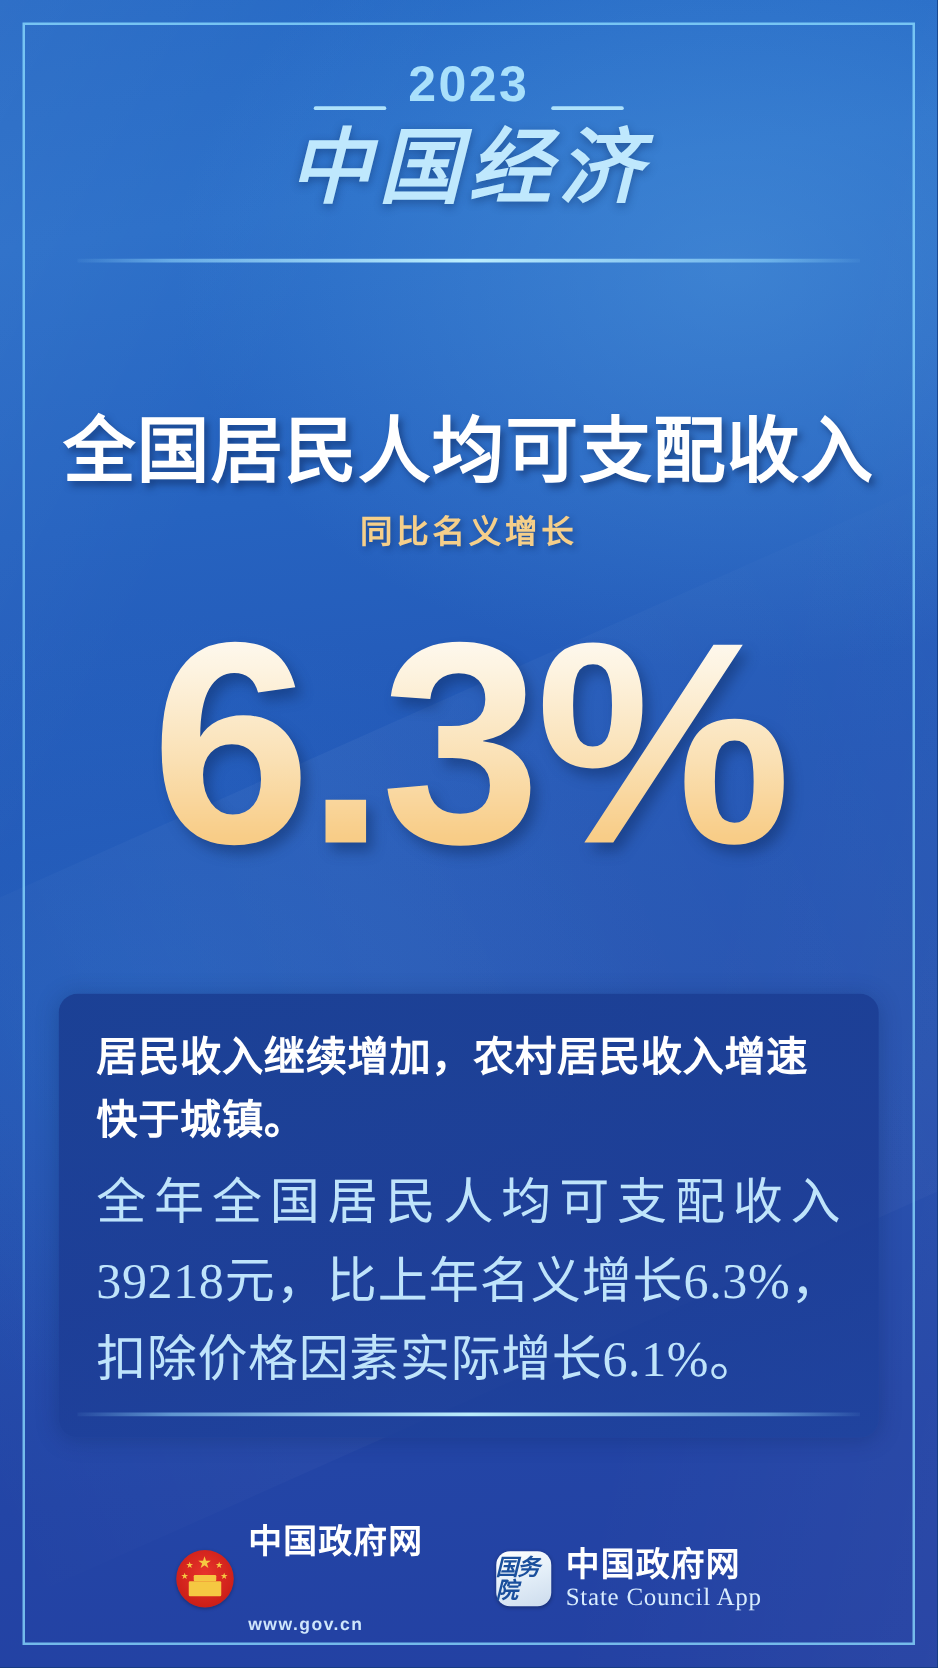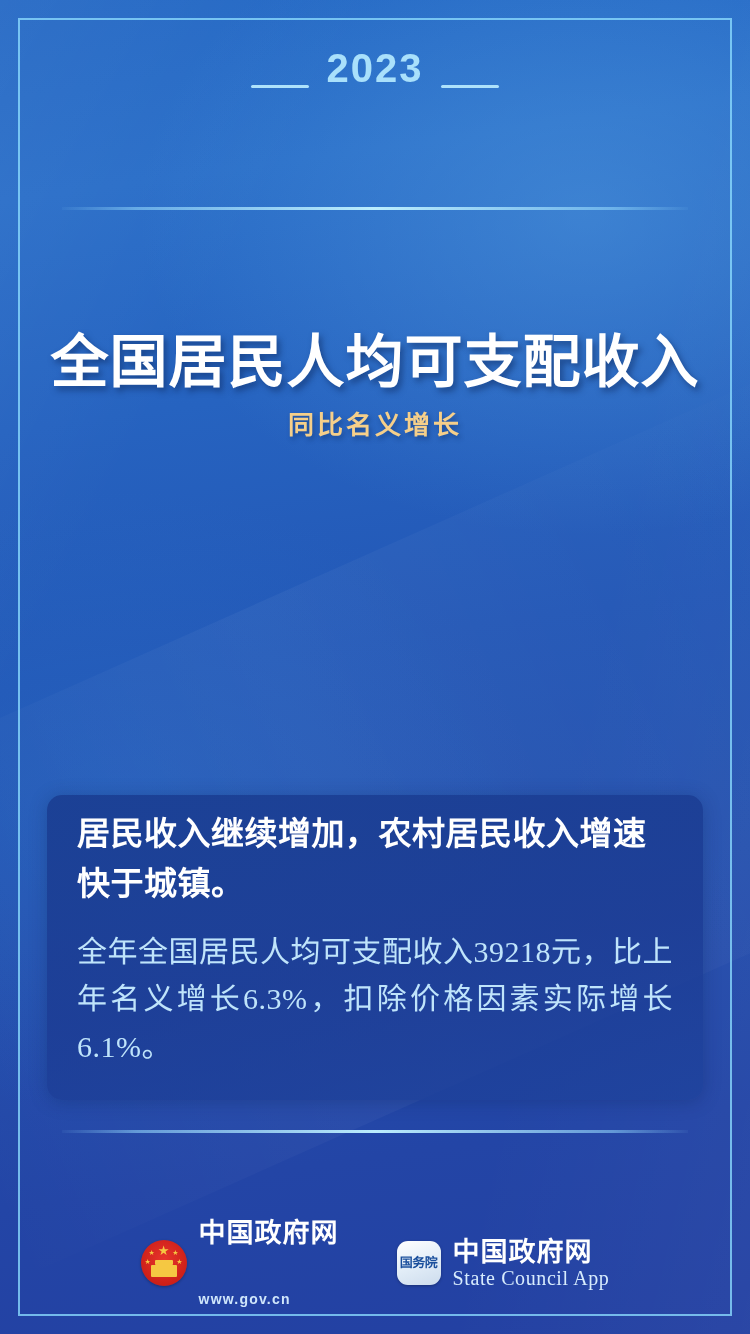--- a/index.html
+++ b/index.html
@@ -165,36 +165,36 @@
     filter: drop-shadow(5px 7px 5px rgba(10,35,85,0.42));
   }
 
   
   .card {
     position: absolute;
     left: 47px;
     top: 795px;
     width: 656px;
     box-sizing: border-box;
-    padding: 14px 30px 30px 30px;
+    padding: 26px 30px 30px 30px;
     border-radius: 15px;
     background: linear-gradient(170deg, rgba(26,62,146,0.92) 0%, rgba(28,60,148,0.86) 55%, rgba(30,66,156,0.80) 100%);
     box-shadow: 0 2px 18px rgba(8,28,70,0.25);
   }
   .card-title {
     font-size: 33px;
     font-weight: 700;
     color: #ffffff;
     line-height: 1.5;
     letter-spacing: 0.5px;
   }
   .card-body {
-    margin-top: 20px;
+    margin-top: 10px;
     font-family: "Liberation Serif", "DejaVu Serif", serif;
-    font-size: 30px;
+    font-size: 40px;
     color: #bfe4fb;
     line-height: 1.58;
     letter-spacing: 0.5px;
     text-align: justify;
   }
 
   
   .footer {
     position: absolute;
     left: 0; right: 0;
@@ -278,52 +278,57 @@
     width: 44px; height: 44px;
     border-radius: 11px;
     flex: none;
     background: linear-gradient(160deg, #ffffff 0%, #e3eef8 50%, #cddced 100%);
     display: flex;
     align-items: center;
     justify-content: center;
     box-shadow: 0 1px 3px rgba(0,0,0,0.28);
   }
   .app-icon span {
-    font-size: 13px;
+    font-size: 18px;
     font-weight: 700;
     color: #1a4f9c;
     letter-spacing: -0.5px;
     line-height: 1;
+    font-style: italic;
   }
 </style>
 </head>
 <body>
 
 <div class="poster">
 
   <div class="sheen"></div>
   <div class="sheen-2"></div>
 
   <div class="frame"></div>
 
   <div class="header">
     <div class="year-row">
       <span class="dash"></span>
       <span class="year">2023</span>
       <span class="dash"></span>
     </div>
+    <div class="brand">中国经济</div>
   </div>
 
   <div class="divider divider-top"></div>
 
   <div class="headline-block">
     <div class="headline">全国居民人均可支配收入</div>
     <div class="subhead">同比名义增长</div>
   </div>
 
+  <div class="stat-wrap">
+    <div class="stat">6.3%</div>
+  </div>
 
   <div class="card">
     <div class="card-title">居民收入继续增加，农村居民收入增速快于城镇。</div>
     <div class="card-body">全年全国居民人均可支配收入39218元，比上年名义增长6.3%，扣除价格因素实际增长6.1%。</div>
   </div>
 
   <div class="divider divider-bottom"></div>
 
   <div class="footer">
 

